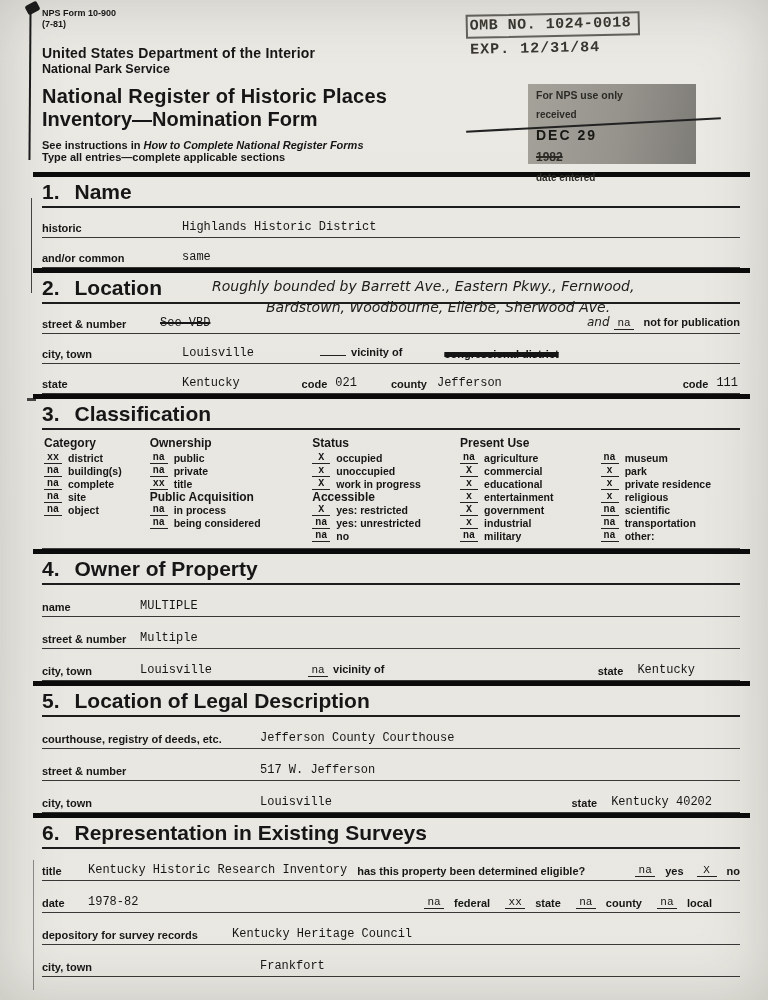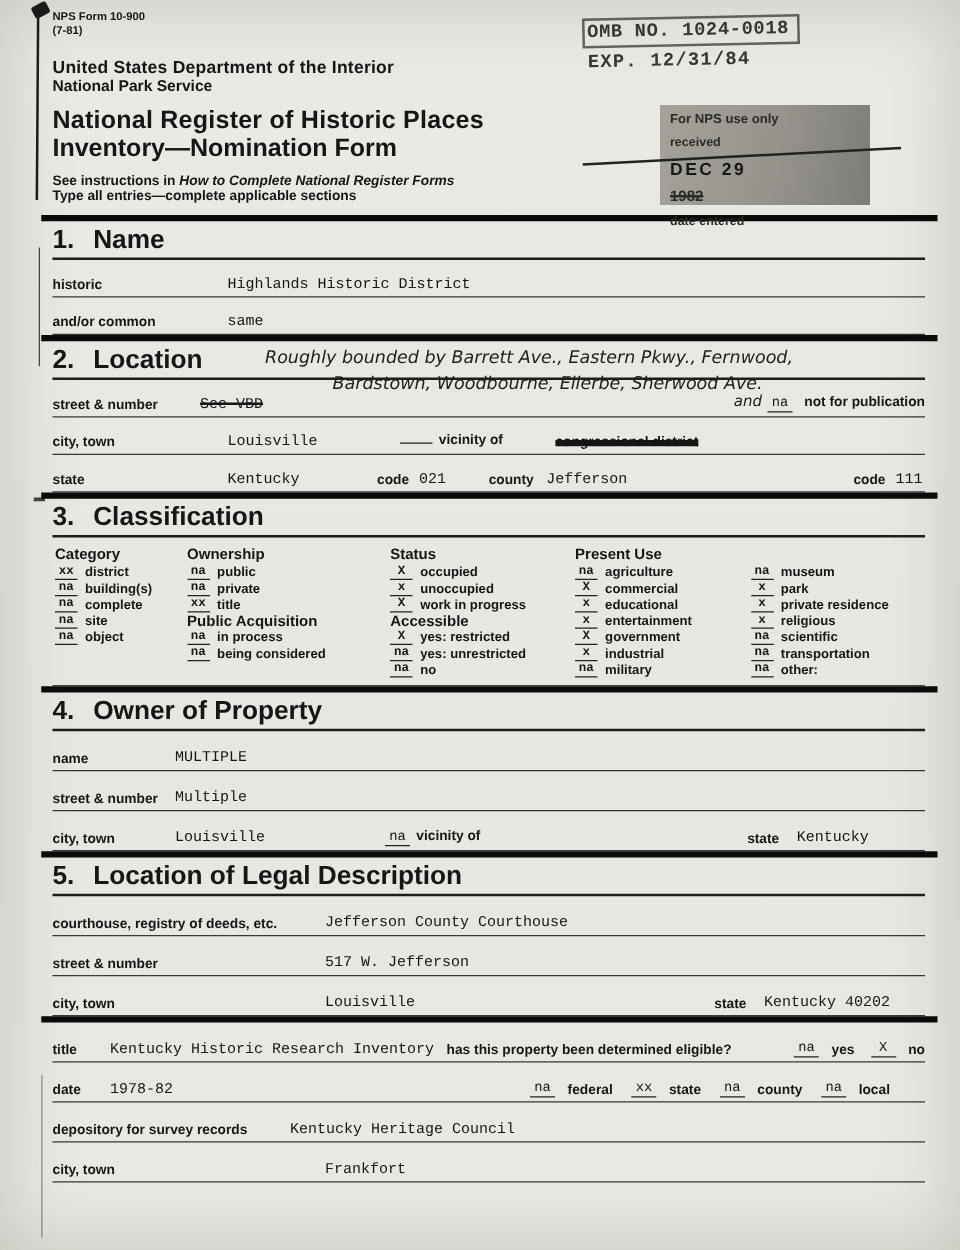--- a/index.html
+++ b/index.html
@@ -364,20 +364,23 @@
       <div class="row row32">
         <span class="lbl w218">city, town</span>
         <span class="type">Louisville</span>
         <span class="lbl ml-auto" style="margin-right:14px">state</span>
         <span class="type mr28">Kentucky 40202</span>
       </div>
     </div>
 
     <div class="section">
       <div class="bar"></div>
+      <div class="sec-head">
+        <span class="sec-num">6.</span><span>Representation in Existing Surveys</span>
+      </div>
       <div class="row row32">
         <span class="lbl w46">title</span>
         <span class="type">Kentucky Historic Research Inventory</span>
         <span class="lbl" style="margin-left:10px">has this property been determined eligible?</span>
         <span class="ml-auto qgroup">
           <span class="mk">na</span>
             <span class="lbl">yes</span>
           <span class="mk" style="margin-left:8px">X</span>
             <span class="lbl">no</span>
         </span>

